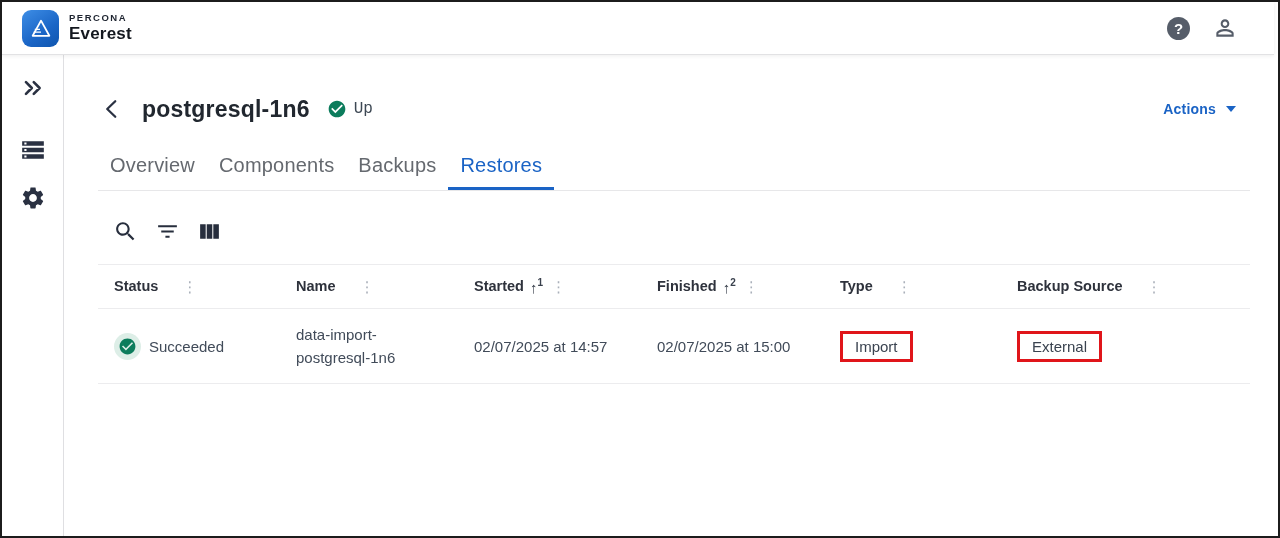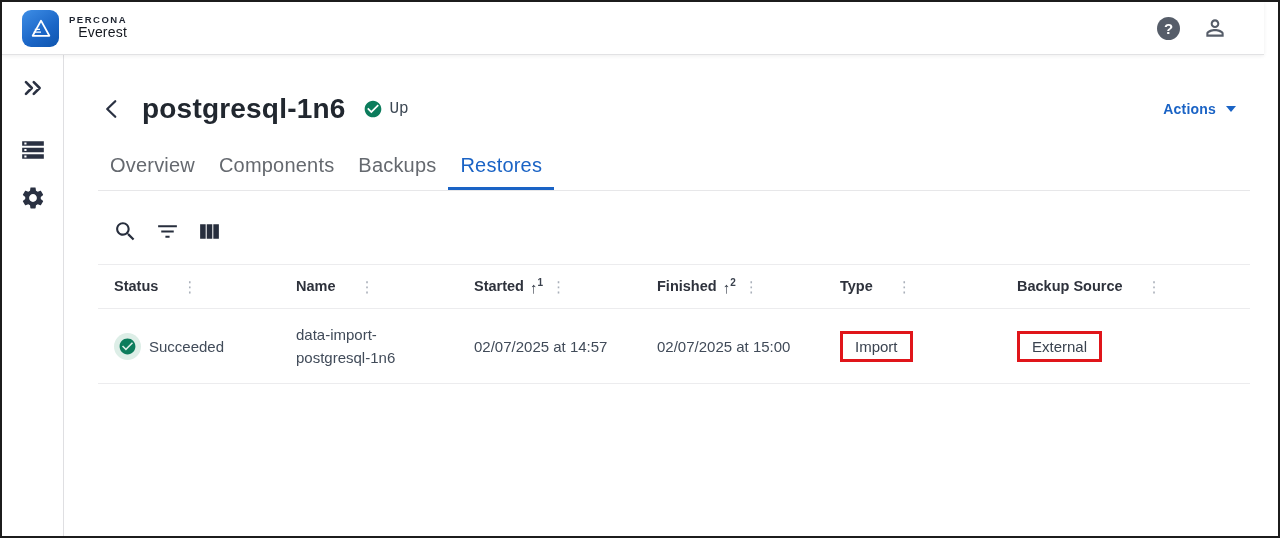--- a/index.html
+++ b/index.html
@@ -3,53 +3,53 @@
 <meta charset="utf-8">
 <style>
   html,body{margin:0;padding:0;background:#fff;}
   .frame{
     width:1280px;height:538px;box-sizing:border-box;position:relative;
     border:2px solid #1c1c1c;background:#fff;overflow:hidden;
     font-family:"Liberation Sans", sans-serif;color:#21272f;
   }
   
   .topbar{
-    position:absolute;top:0;left:0;right:14px;height:53px;background:#fff;
+    position:absolute;top:0;left:0;right:4px;height:53px;background:#fff;
     border-bottom:1px solid #e2e2e4;box-shadow:0 1px 4px rgba(0,0,0,.07);
     display:flex;align-items:center;padding:0 20px;z-index:3;box-sizing:border-box;
   }
   .logo-wrap{display:flex;align-items:center;cursor:pointer;}
   .logo{
     width:37px;height:37px;border-radius:9px;margin-right:10px;
     background:linear-gradient(145deg,#3e8ee6 0%,#1a65c6 60%,#0f55ae 100%);
     display:flex;align-items:center;justify-content:center;
   }
   .brand{display:flex;flex-direction:column;line-height:1.12;}
   .brand .l1{font-size:9.5px;font-weight:bold;letter-spacing:1.5px;color:#1e2430;}
-  .brand .l2{font-size:14px;font-weight:normal;color:#14181f;letter-spacing:.2px;text-align:right;}
+  .brand .l2{font-size:17px;font-weight:bold;color:#14181f;letter-spacing:.2px;text-align:right;}
   .topbar-right{margin-left:auto;display:flex;align-items:center;gap:22px;padding-right:16px;}
   .help-btn{
     width:23px;height:23px;border-radius:50%;background:#565d69;color:#fff;
     font-weight:bold;font-size:15px;display:flex;align-items:center;justify-content:center;cursor:pointer;
   }
   .person-btn{width:26px;height:26px;color:#565d69;cursor:pointer;display:flex;align-items:center;justify-content:center;}
   
   .sidebar{
     position:absolute;top:53px;left:0;bottom:0;width:62px;background:#fff;
     border-right:1px solid #dfdfe2;display:flex;flex-direction:column;align-items:center;
     padding-top:19px;box-sizing:border-box;z-index:2;
   }
   .side-btn{width:28px;height:28px;display:flex;align-items:center;justify-content:center;color:#2a3142;cursor:pointer;}
   .side-btn.s2{margin-top:34px;}
   .side-btn.s3{margin-top:20px;}
   
   .main{position:absolute;top:53px;left:62px;right:0;bottom:0;padding:34px 28px 0 34px;box-sizing:border-box;overflow:hidden;}
   .title-row{display:flex;align-items:center;height:40px;}
   .back-btn{width:28px;height:28px;border:none;background:none;padding:0;color:#2a3142;cursor:pointer;margin-right:16px;display:flex;align-items:center;justify-content:center;}
-  .page-title{font-size:28px;font-weight:bold;color:#21272f;margin:0;letter-spacing:.2px;}
+  .page-title{font-size:23px;font-weight:bold;color:#21272f;margin:0;letter-spacing:.2px;}
   .status{display:flex;align-items:center;gap:7px;margin-left:17px;}
   .status .chk{width:20px;height:20px;color:#0c7c5c;display:flex;}
   .status-label{font-size:16px;color:#3d4854;font-family:Liberation Mono, monospace;}
   .actions{margin-left:auto;display:flex;align-items:center;gap:10px;color:#1a63c5;font-weight:bold;font-size:14px;letter-spacing:.2px;cursor:pointer;padding-right:14px;}
   .caret{width:0;height:0;border-left:5.5px solid transparent;border-right:5.5px solid transparent;border-top:6px solid #1a63c5;}
   
   .tabs{display:flex;margin-top:12px;border-bottom:1px solid #e7e7e9;}
   .tab{padding:13px 12px;font-size:20px;color:#65696f;letter-spacing:.2px;cursor:pointer;white-space:nowrap;}
   .tab.active{color:#1a63c5;border-bottom:3px solid #1a63c5;padding-bottom:6px;}
   

